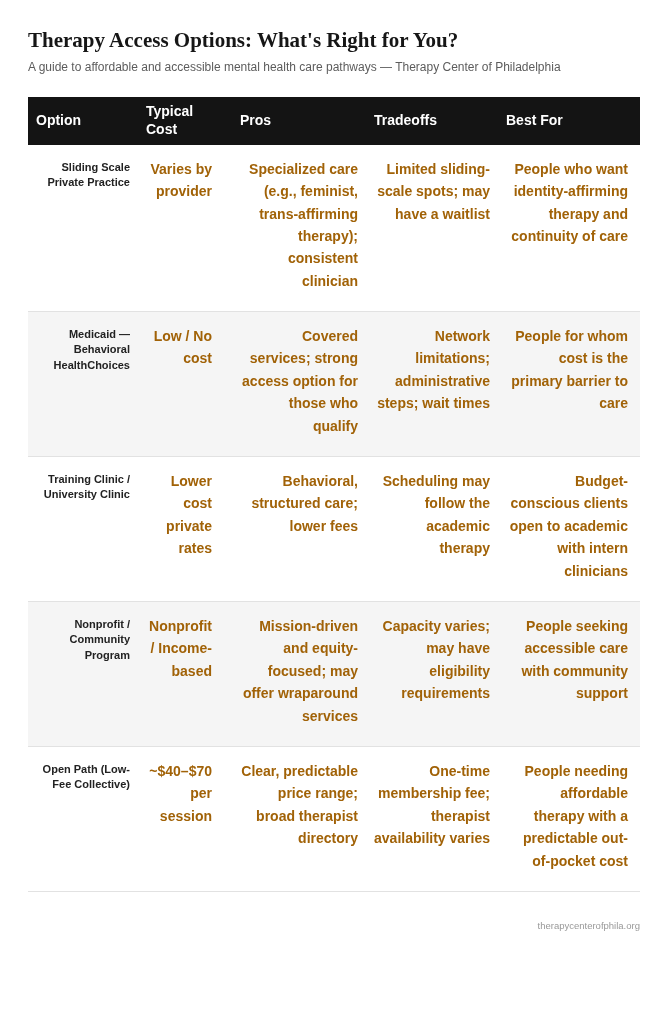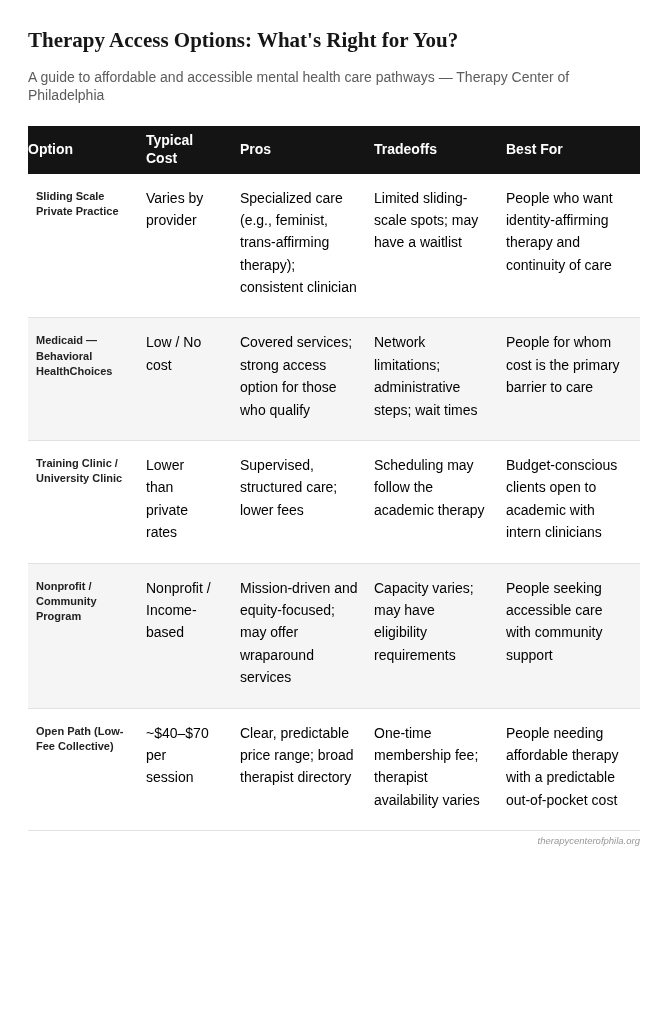--- a/index.html
+++ b/index.html
@@ -23,23 +23,23 @@
   }
   .title {
     font-family: "Liberation Serif", "DejaVu Serif", serif;
     font-weight: bold;
     font-size: 21px;
     line-height: 1.15;
     color: #161616;
     margin: 0 0 7px 0;
   }
   .subtitle {
-    font-size: 14px;
+    font-size: 12px;
     color: #5c5c5c;
-    margin: 16px 0 21px 0;
+    margin: 8px 0 21px 0;
     line-height: 1.3;
   }
   table.compare {
     width: 612px;
     border-collapse: collapse;
     table-layout: fixed;
   }
   col.c-option   { width: 118px; }
   col.c-cost     { width: 94px;  }
   col.c-pros     { width: 134px; }
@@ -51,53 +51,53 @@
     color: #ffffff;
     font-size: 14px;
     font-weight: bold;
     text-align: left;
     vertical-align: middle;
     height: 48px;
     padding: 6px 28px 6px 0;
     line-height: 1.25;
     box-sizing: border-box;
   }
-  thead th.first { }
+  thead th.first { padding-left: 8px; }
   thead th.c2 { padding-right: 28px; margin-left: 25px; }
 
   tbody td {
     vertical-align: top;
     font-size: 14px;
     line-height: 1.6;
-    color: #000000;
+    color: #a16207;
     padding: 13px 16px 19px 0;
     box-sizing: border-box;
+    font-weight: bold;
   }
   tbody td.option-cell {
     font-size: 11px;
     font-weight: bold;
     line-height: 1.4;
     color: #222222;
     padding-left: 8px;
     padding-top: 15px;
   }
   tbody td.cost-cell { padding-right: 28px; }
   tbody td.best-cell { padding-right: 12px; }
-  tbody tr { border-bottom: 1px solid #e2e2e2; }
+  tbody tr { border-bottom: 1px solid #e2e2e2; text-align: right; }
   tbody tr:nth-child(even) { background: #f5f5f5; }
   tbody tr:nth-child(odd)  { background: #ffffff; }
 
   .footer {
     width: 612px;
     text-align: right;
     font-size: 9.5px;
     color: #999999;
-    margin-top: 4px;
+    margin-top: 28px;
     line-height: 1.2;
-    font-style: italic;
   }
 </style>
 </head>
 <body>
 
 <div class="page">
 
   <h1 class="title">Therapy Access Options: What's Right for You?</h1>
   <p class="subtitle">A guide to affordable and accessible mental health care pathways — Therapy Center of Philadelphia</p>
 
@@ -128,22 +128,22 @@
       </tr>
       <tr>
         <td class="option-cell">Medicaid — Behavioral HealthChoices</td>
         <td class="cost-cell">Low / No cost</td>
         <td>Covered services; strong access option for those who qualify</td>
         <td>Network limitations; administrative steps; wait times</td>
         <td class="best-cell">People for whom cost is the primary barrier to care</td>
       </tr>
       <tr>
         <td class="option-cell">Training Clinic / University Clinic</td>
-        <td class="cost-cell">Lower than private rates</td>
-        <td>Supervised, structured care; lower fees</td>
+        <td class="cost-cell">Lower cost private rates</td>
+        <td>Behavioral, structured care; lower fees</td>
         <td>Scheduling may follow the academic therapy</td>
         <td class="best-cell">Budget-conscious clients open to academic with intern clinicians</td>
       </tr>
       <tr>
         <td class="option-cell">Nonprofit / Community Program</td>
         <td class="cost-cell">Nonprofit / Income-based</td>
         <td>Mission-driven and equity-focused; may offer wraparound services</td>
         <td>Capacity varies; may have eligibility requirements</td>
         <td class="best-cell">People seeking accessible care with community support</td>
       </tr>

